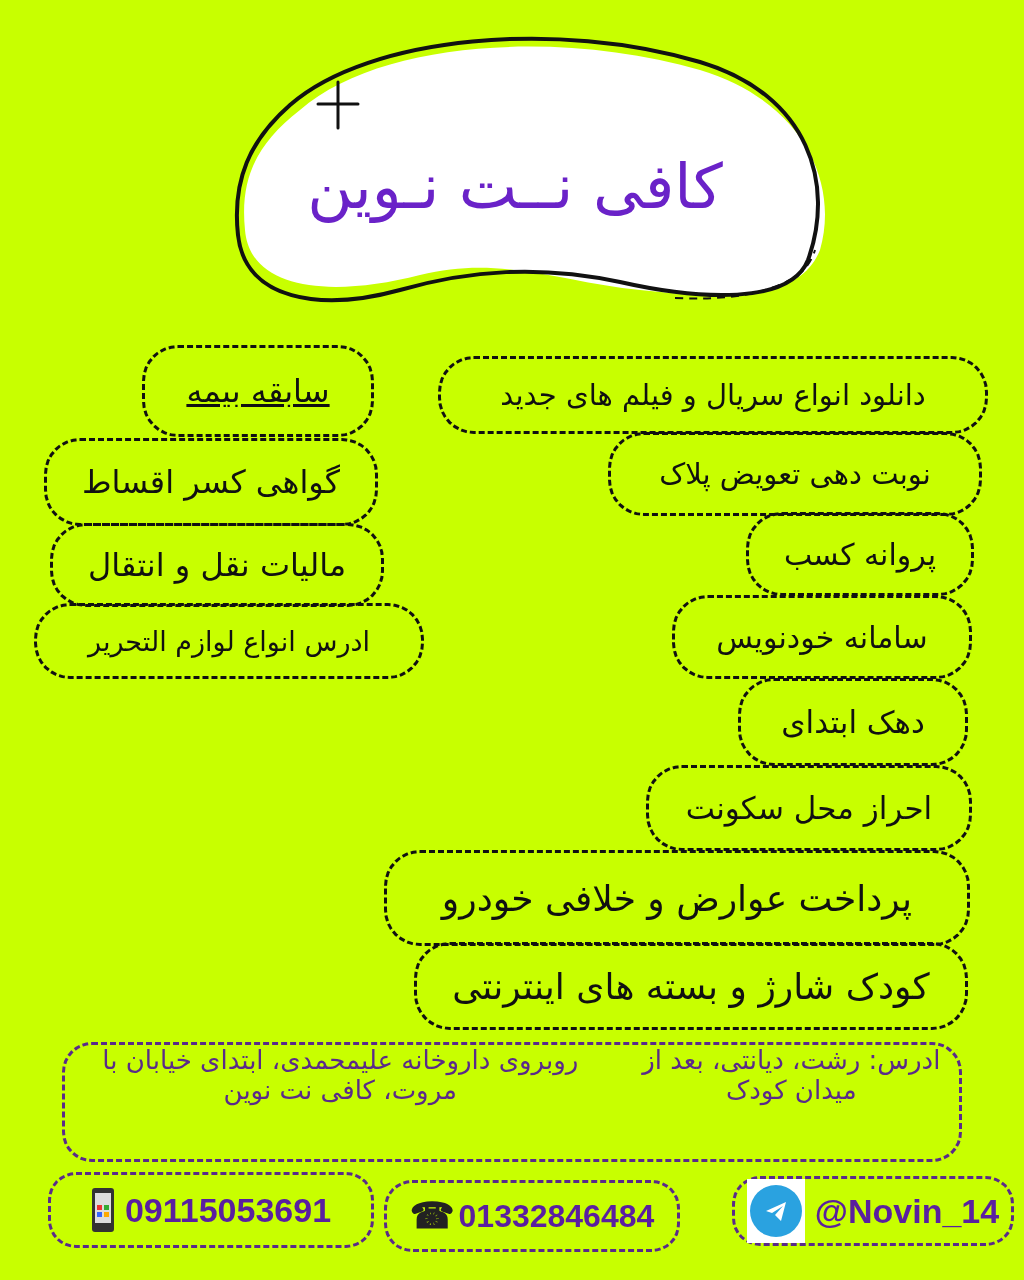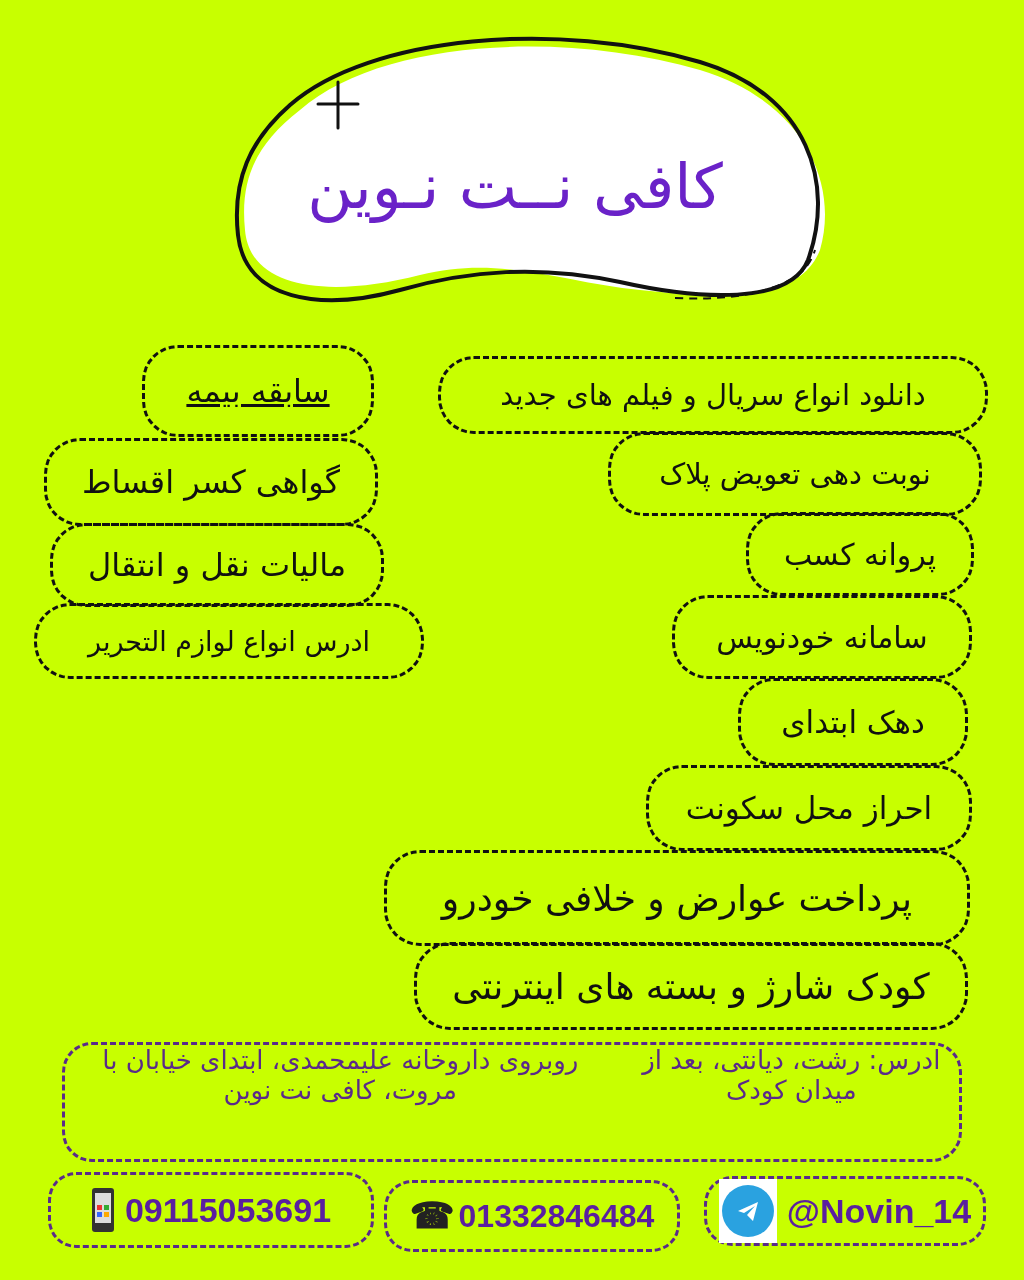--- a/index.html
+++ b/index.html
@@ -108,21 +108,21 @@
     <rect x="13" y="25" width="5" height="5" fill="#fa0"></rect>
   </svg>
   <span>09115053691</span>
 </div>
 
 <div class="contact" style="left:384px;top:1180px;width:296px;height:72px;font-size:32px;gap:4px;">
   <span style="color:#222;font-size:36px;">☎</span>
   <span>01332846484</span>
 </div>
 
-<div class="contact" style="left:704px;top:1176px;width:282px;height:70px;">
+<div class="contact" style="left:732px;top:1176px;width:282px;height:70px;">
   <div class="tg-icon">
     <div class="tg-circle">
       <svg width="30" height="30" viewBox="0 0 30 30">
           <path d="M5,15 L25,6 L20,25 L14,19 L22,10 L11,17 Z" fill="#fff"></path>
         </svg>
     </div>
   </div>
   <span>@Novin_14</span>
 </div>
 

